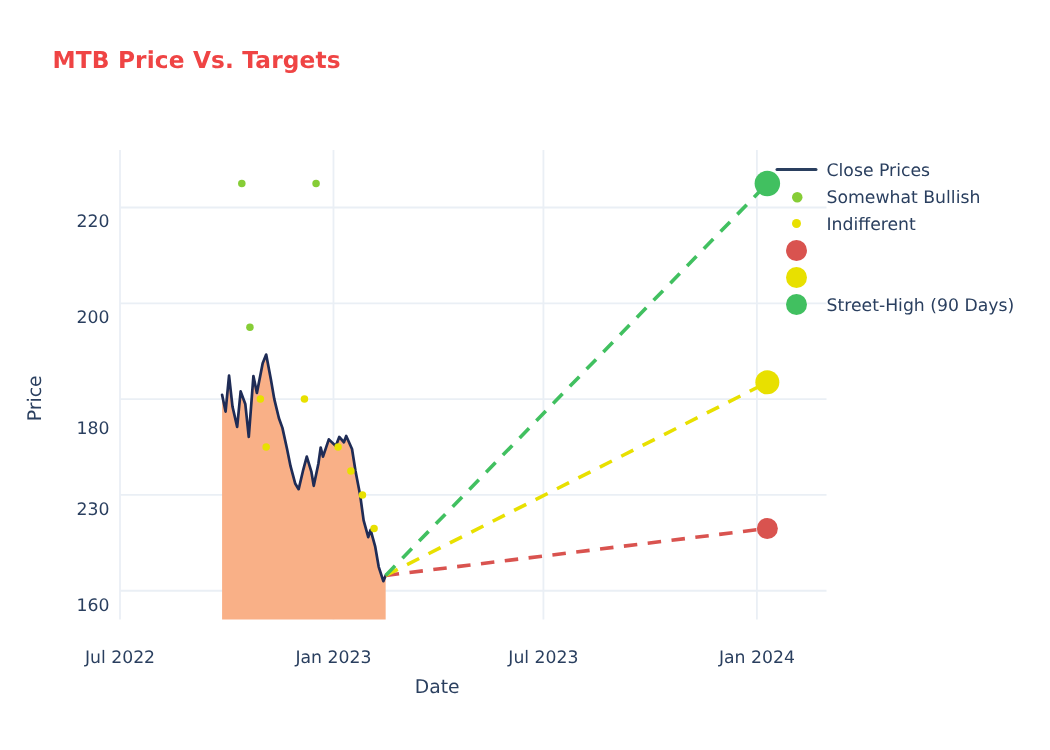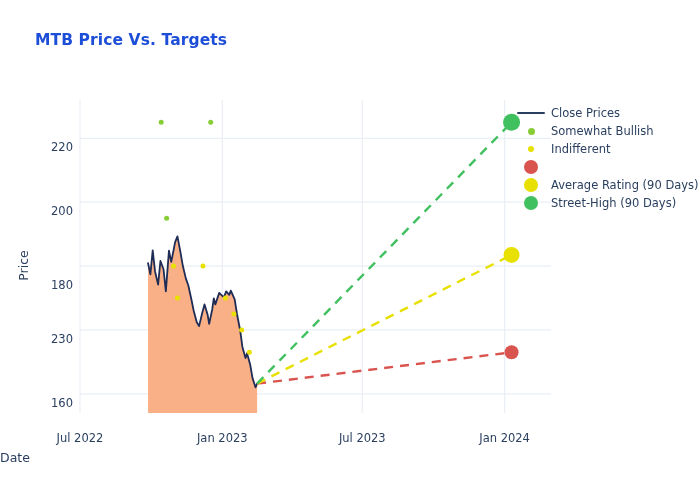--- a/index.html
+++ b/index.html
@@ -18,21 +18,21 @@
     width: 700px;
     height: 500px;
     background: #ffffff;
   }
   #chart-title {
     position: absolute;
     left: 35px;
     top: 31px;
     font-size: 15.5px;
     font-weight: bold;
-    color: #1d4ed8;
+    color: #ef4444;
     letter-spacing: 0.1px;
     white-space: nowrap;
   }
   #plot-svg {
     position: absolute;
     left: 0;
     top: 0;
   }
   .axis-tick-label {
     position: absolute;
@@ -42,24 +42,24 @@
     margin-top: 10px;
   }
   .ytick {
     text-align: right;
   }
   .xtick {
     text-align: center;
   }
   #x-axis-title {
     position: absolute;
-    left: 0;
+    left: 16px;
     top: 450px;
     width: 551px;
-    text-align: left;
+    text-align: center;
     font-size: 12.5px;
     color: #2a3f5f;
   }
   #y-axis-title {
     position: absolute;
     left: -17px;
     top: 258px;
     width: 80px;
     text-align: center;
     font-size: 12.5px;
@@ -183,21 +183,20 @@
       </div>
       <div class="legend-item">
         <span class="legend-symbol">
           <span class="legend-dot" style="width: 14px; height: 14px; background: rgb(217, 83, 79);"></span>
         </span>
       </div>
       <div class="legend-item">
         <span class="legend-symbol">
           <span class="legend-dot" style="width: 14px; height: 14px; background: rgb(232, 224, 0);"></span>
         </span>
-        <span class="legend-label">Average Rating (90 Days)</span>
       </div>
       <div class="legend-item">
         <span class="legend-symbol">
           <span class="legend-dot" style="width: 14px; height: 14px; background: rgb(65, 192, 96);"></span>
         </span>
         <span class="legend-label">Street-High (90 Days)</span>
       </div>
     </div>
 
 </div>

